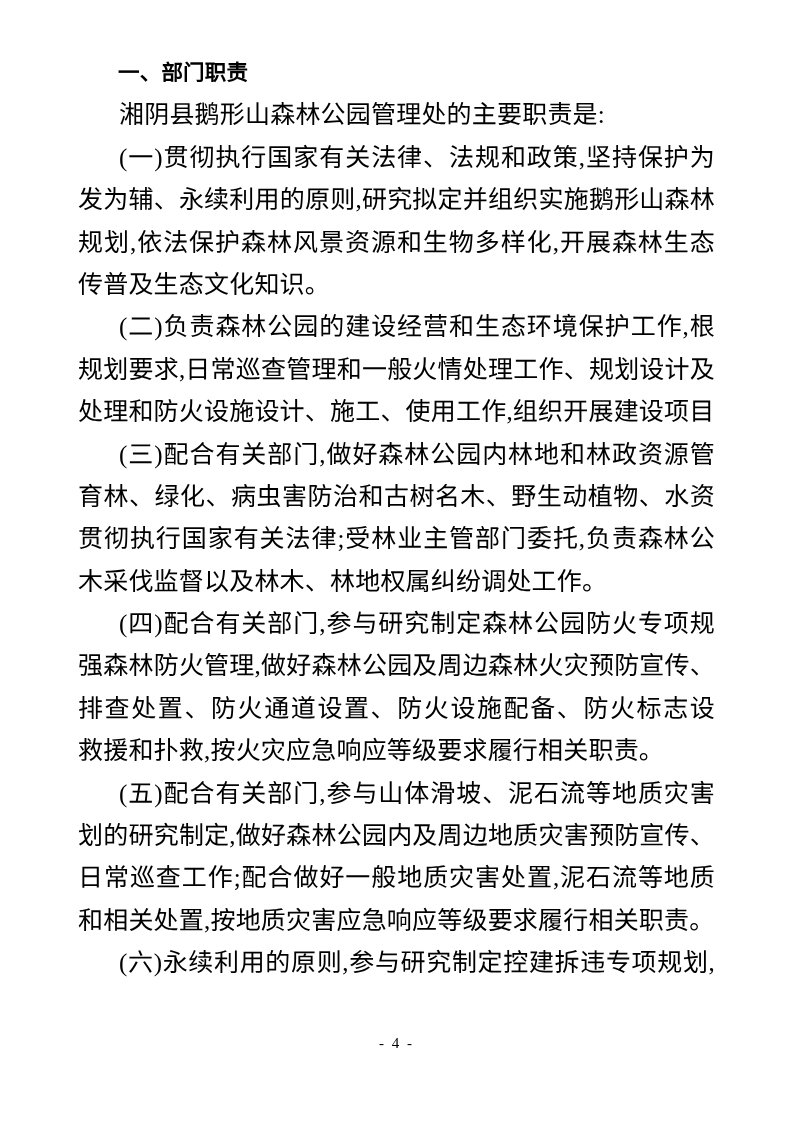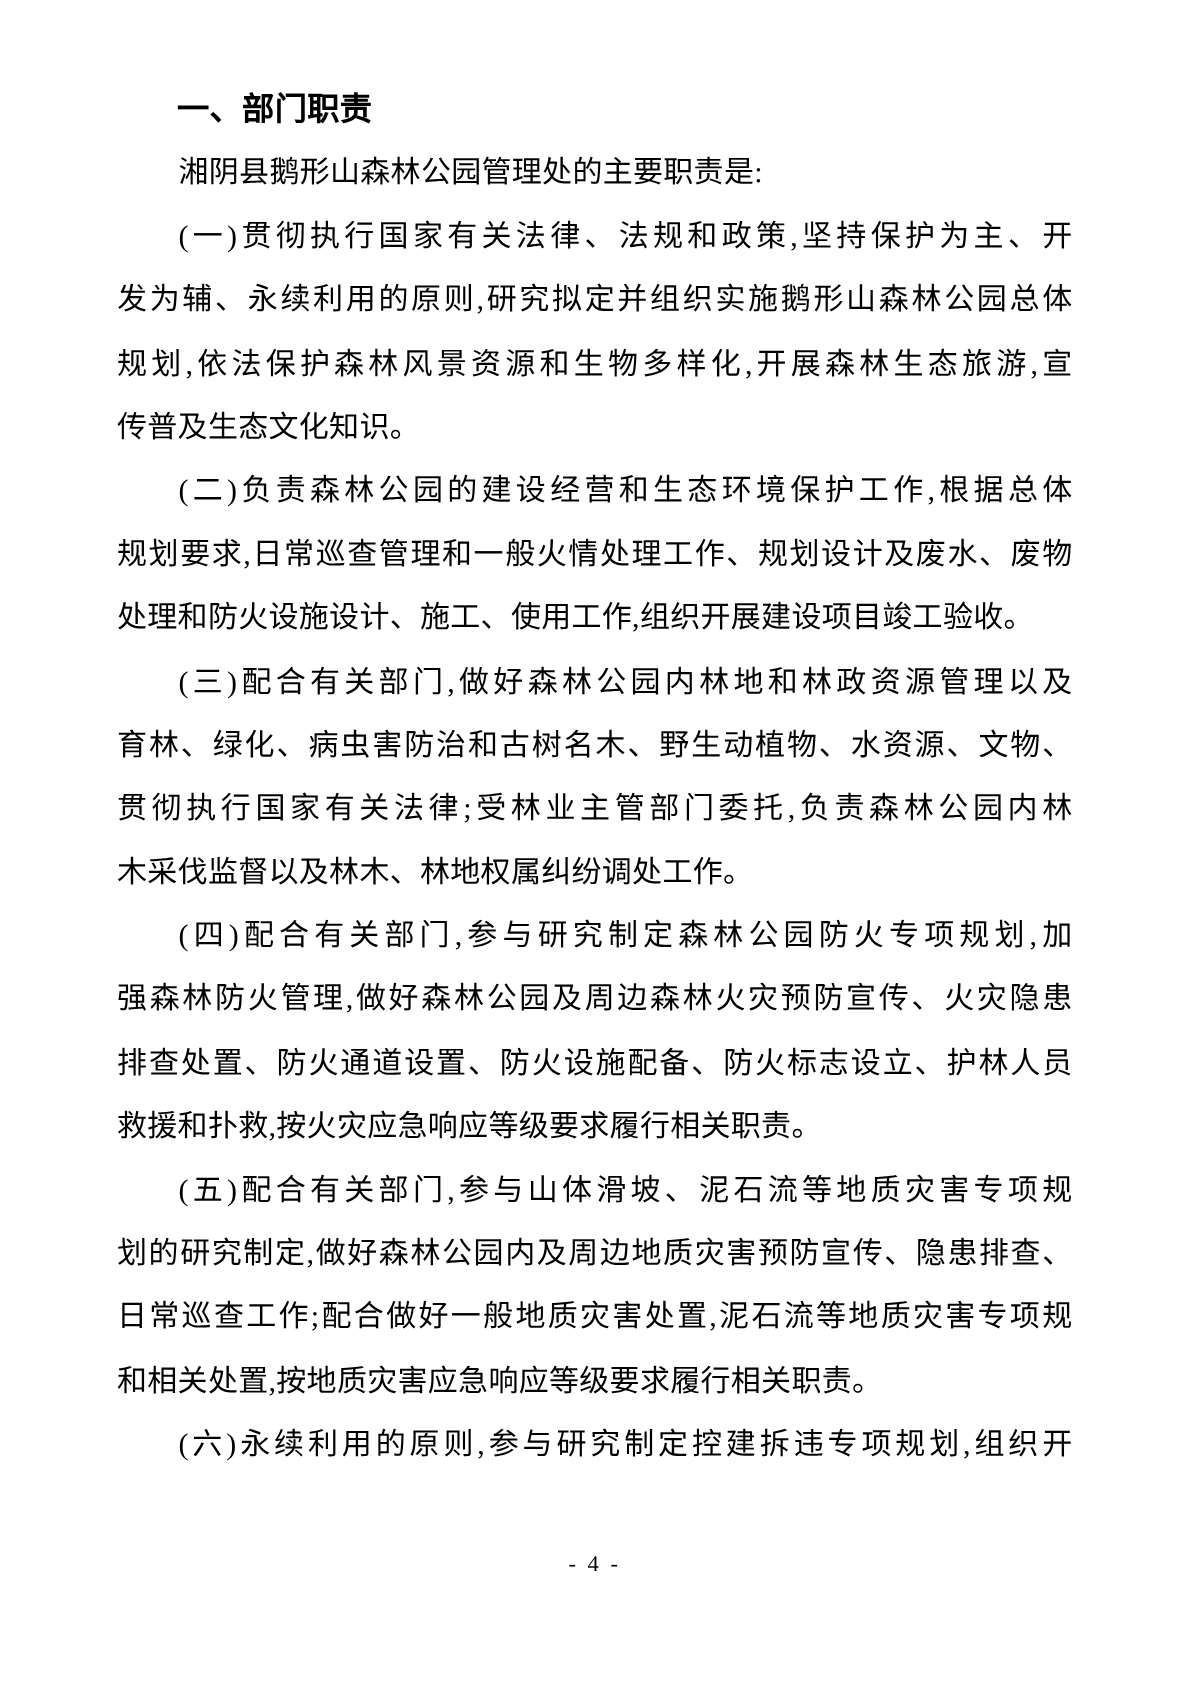--- a/index.html
+++ b/index.html
@@ -16,21 +16,21 @@
     font-family: "Liberation Serif", "DejaVu Serif", serif;
     overflow: hidden;
   }
   .text-block {
     position: absolute;
     left: 78px;
     top: 52px;
     width: 637px;
   }
   .line {
-    font-size: 20px;
+    font-size: 25px;
     line-height: 42.4px;
     height: 42.4px;
     overflow: hidden;
     letter-spacing: 0.2px;
     white-space: normal;
   }
   .line.first {
     text-indent: 41px;
   }
   .line.fill {

